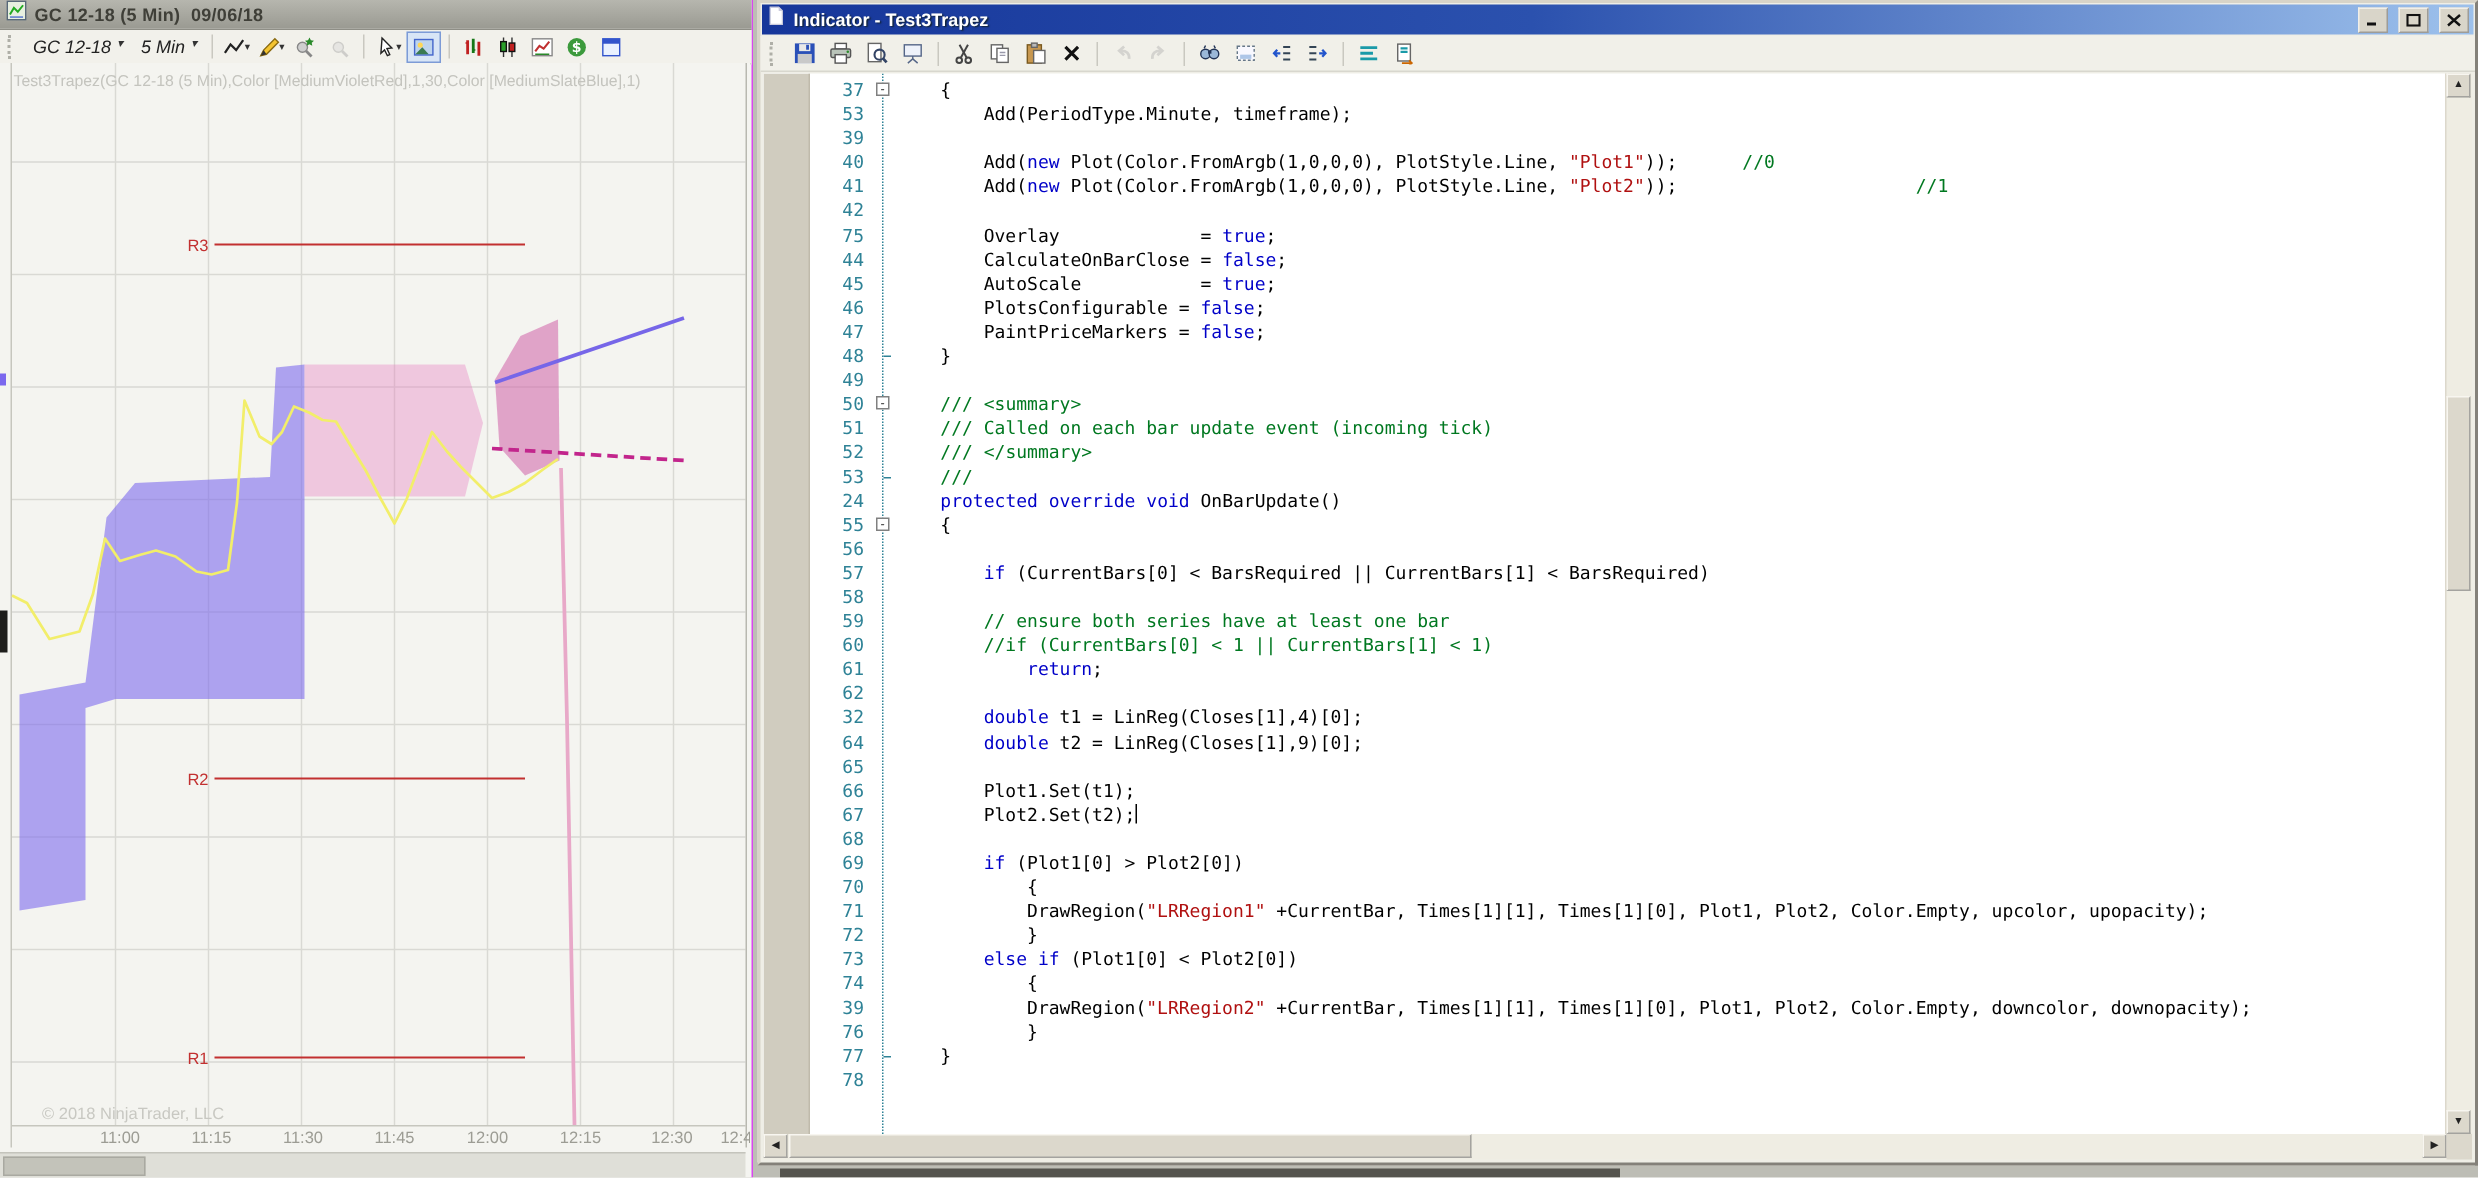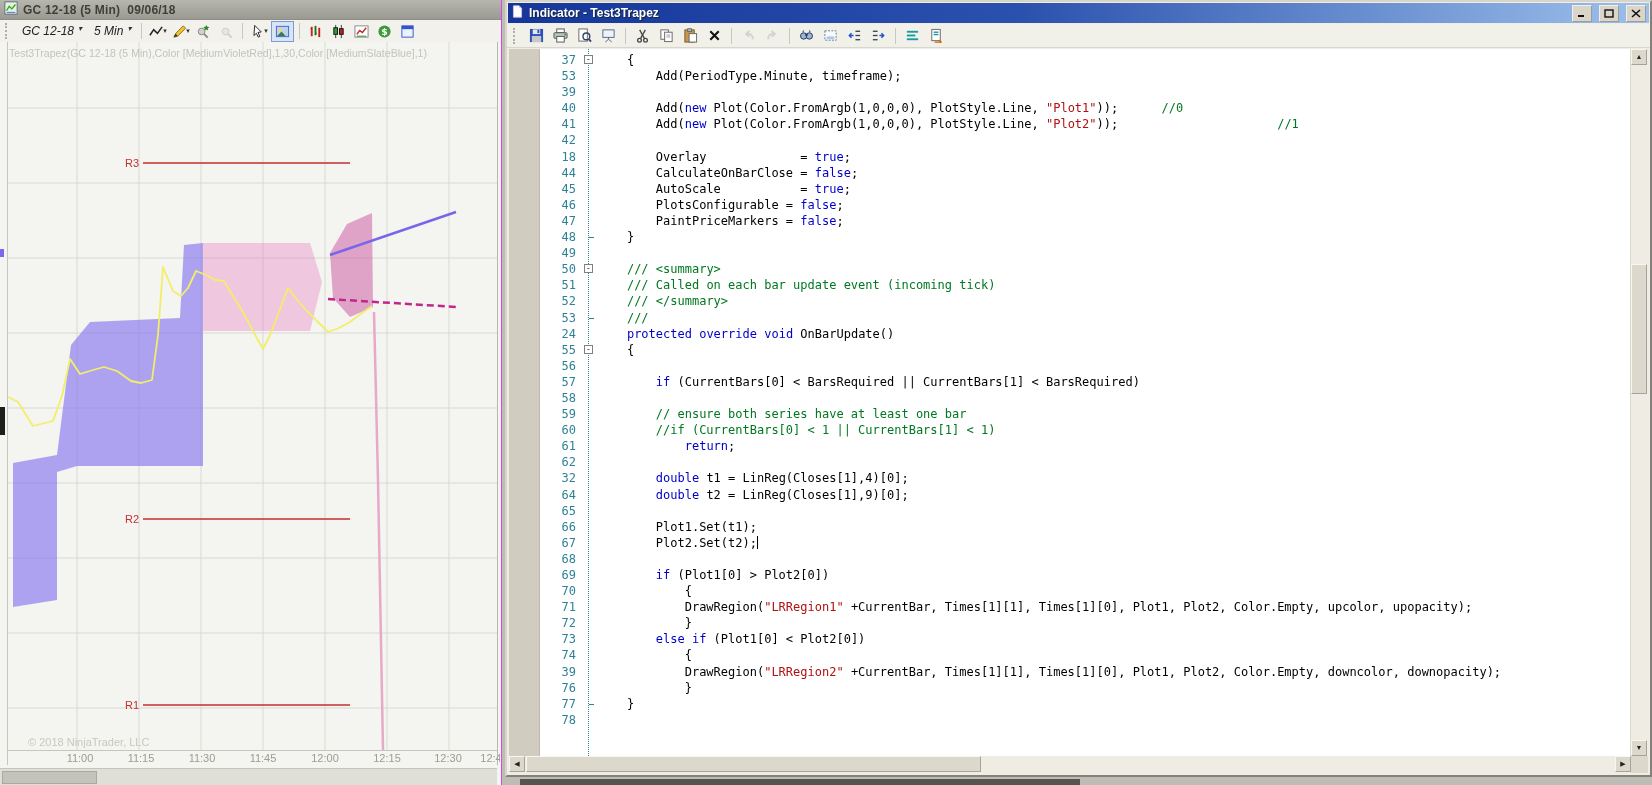--- a/index.html
+++ b/index.html
@@ -374,21 +374,21 @@
 
   <div class="rw-editor">
     <div class="col-margin"></div>
     <div class="col-nums" id="gutter-nums">
         <div class="num">37</div>
         <div class="num">53</div>
         <div class="num">39</div>
         <div class="num">40</div>
         <div class="num">41</div>
         <div class="num">42</div>
-        <div class="num">18</div>
+        <div class="num">75</div>
         <div class="num">44</div>
         <div class="num">45</div>
         <div class="num">46</div>
         <div class="num">47</div>
         <div class="num">48</div>
         <div class="num">49</div>
         <div class="num">50</div>
         <div class="num">51</div>
         <div class="num">52</div>
         <div class="num">53</div>

